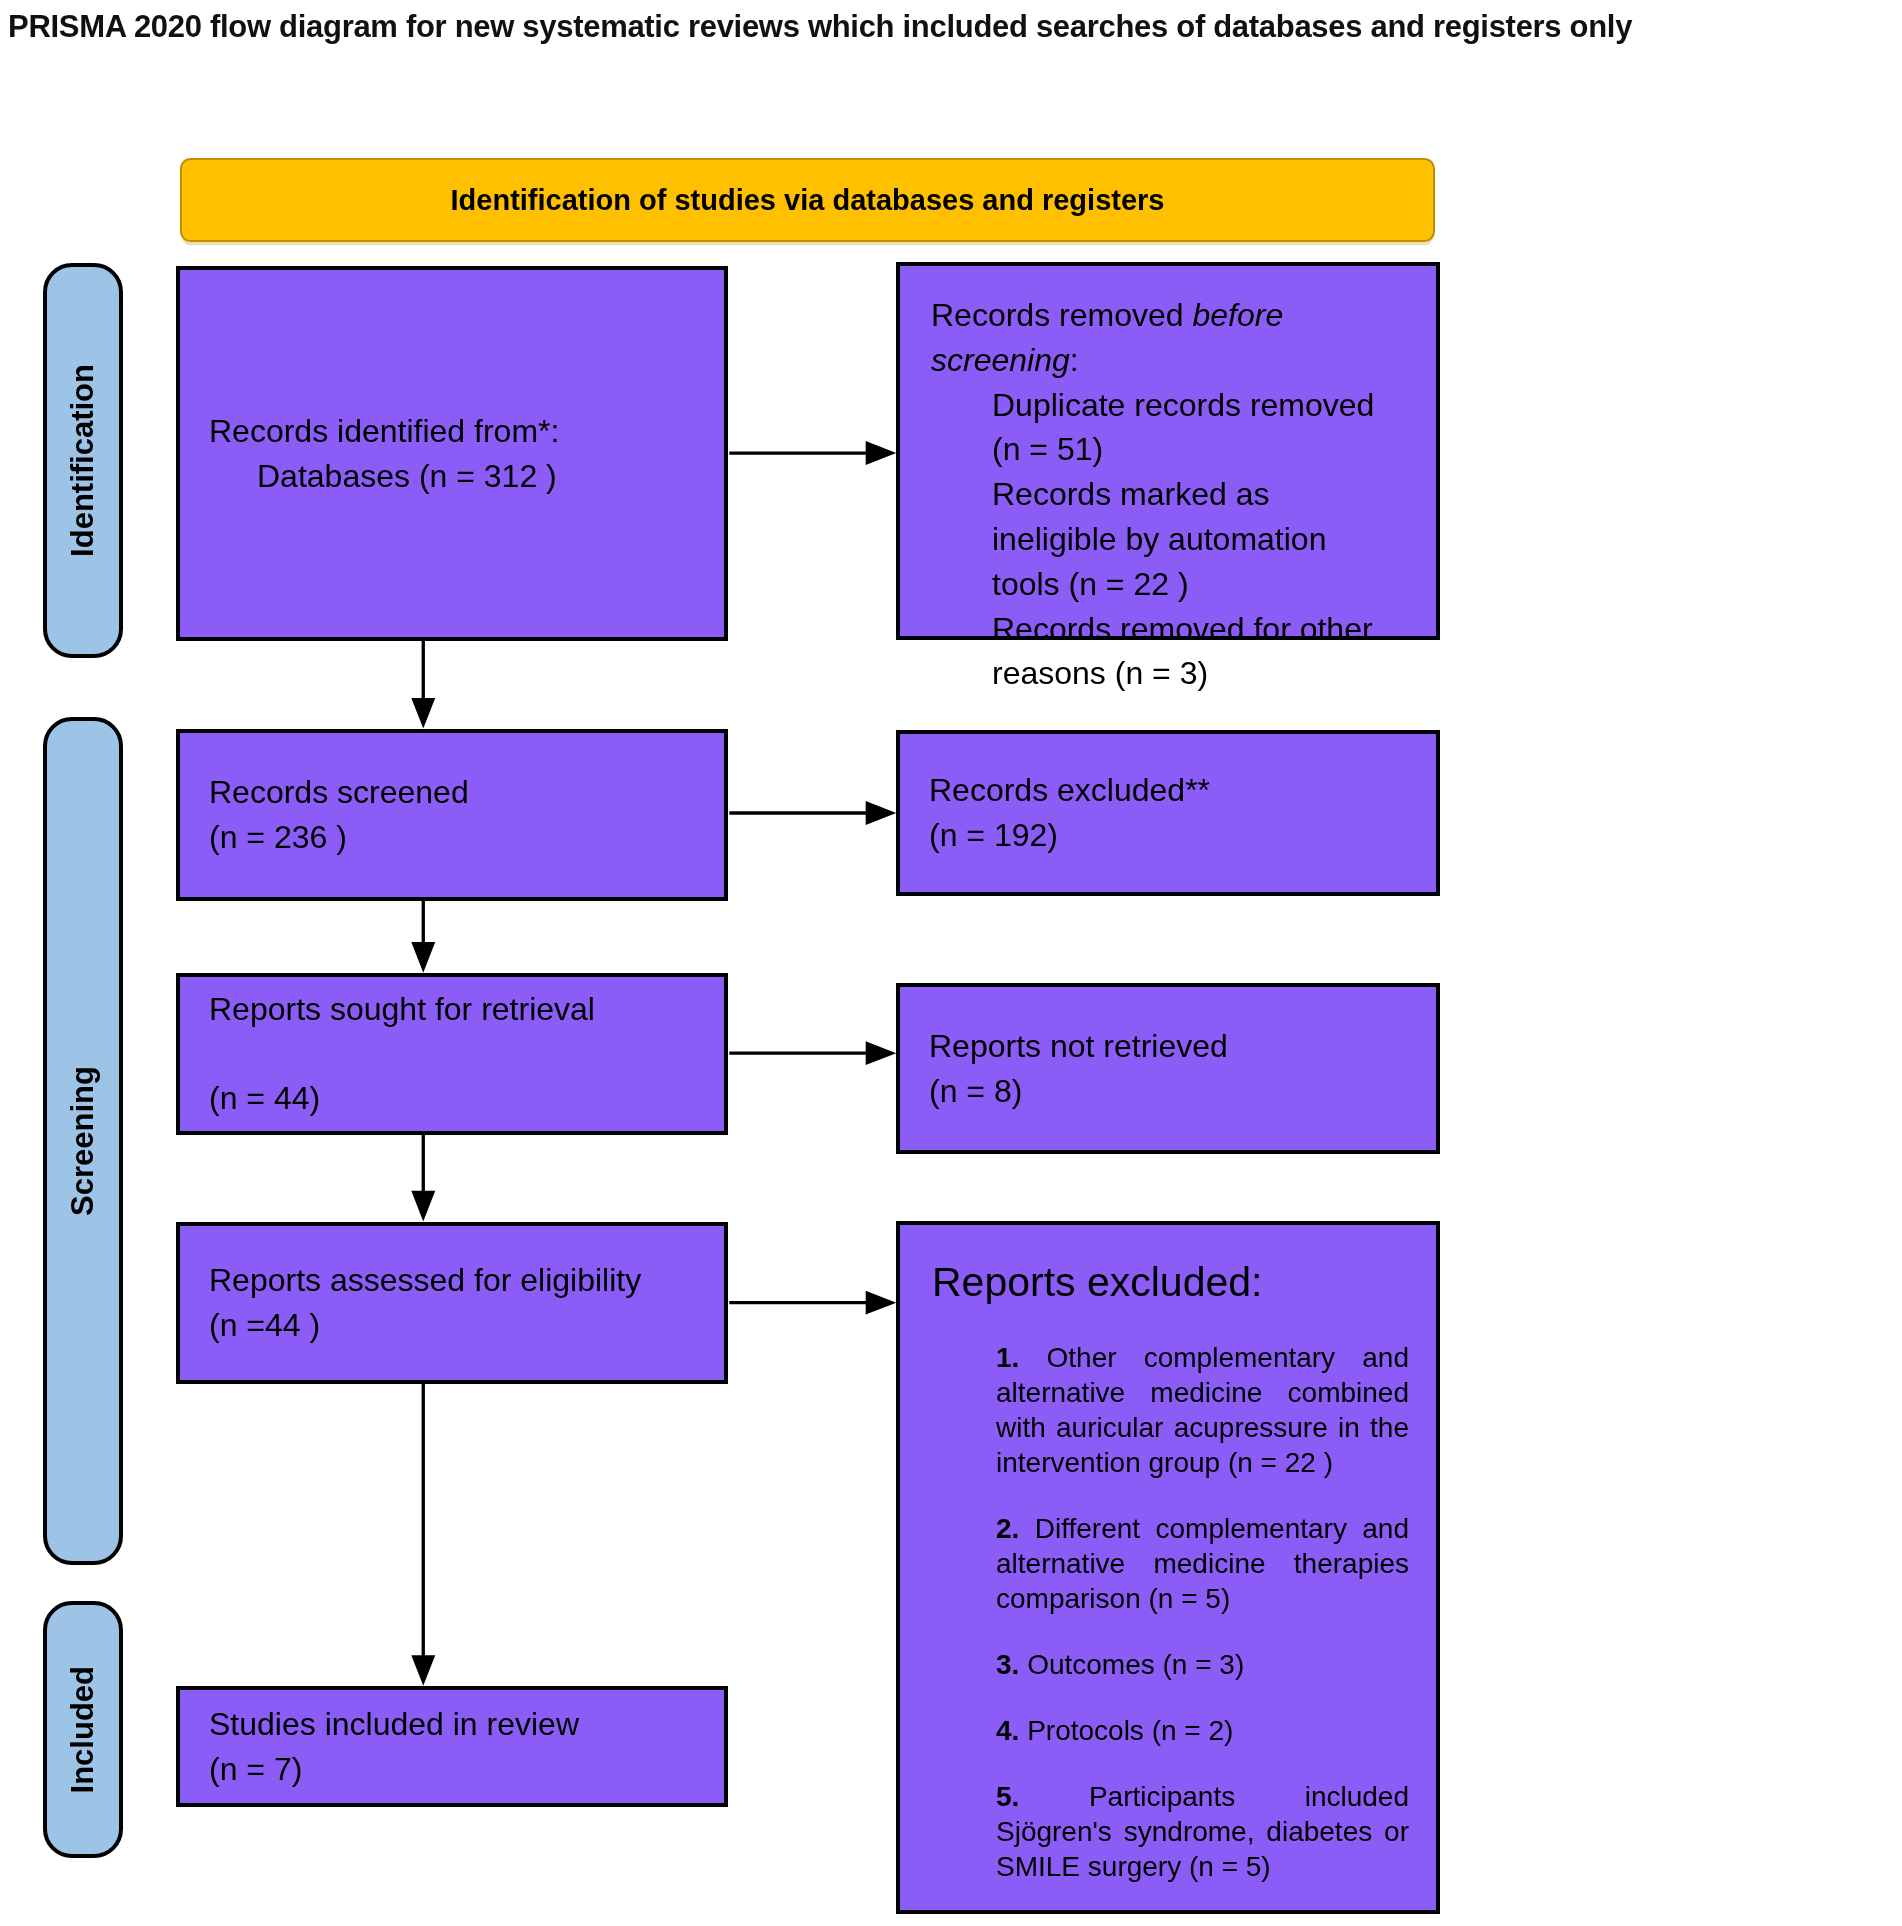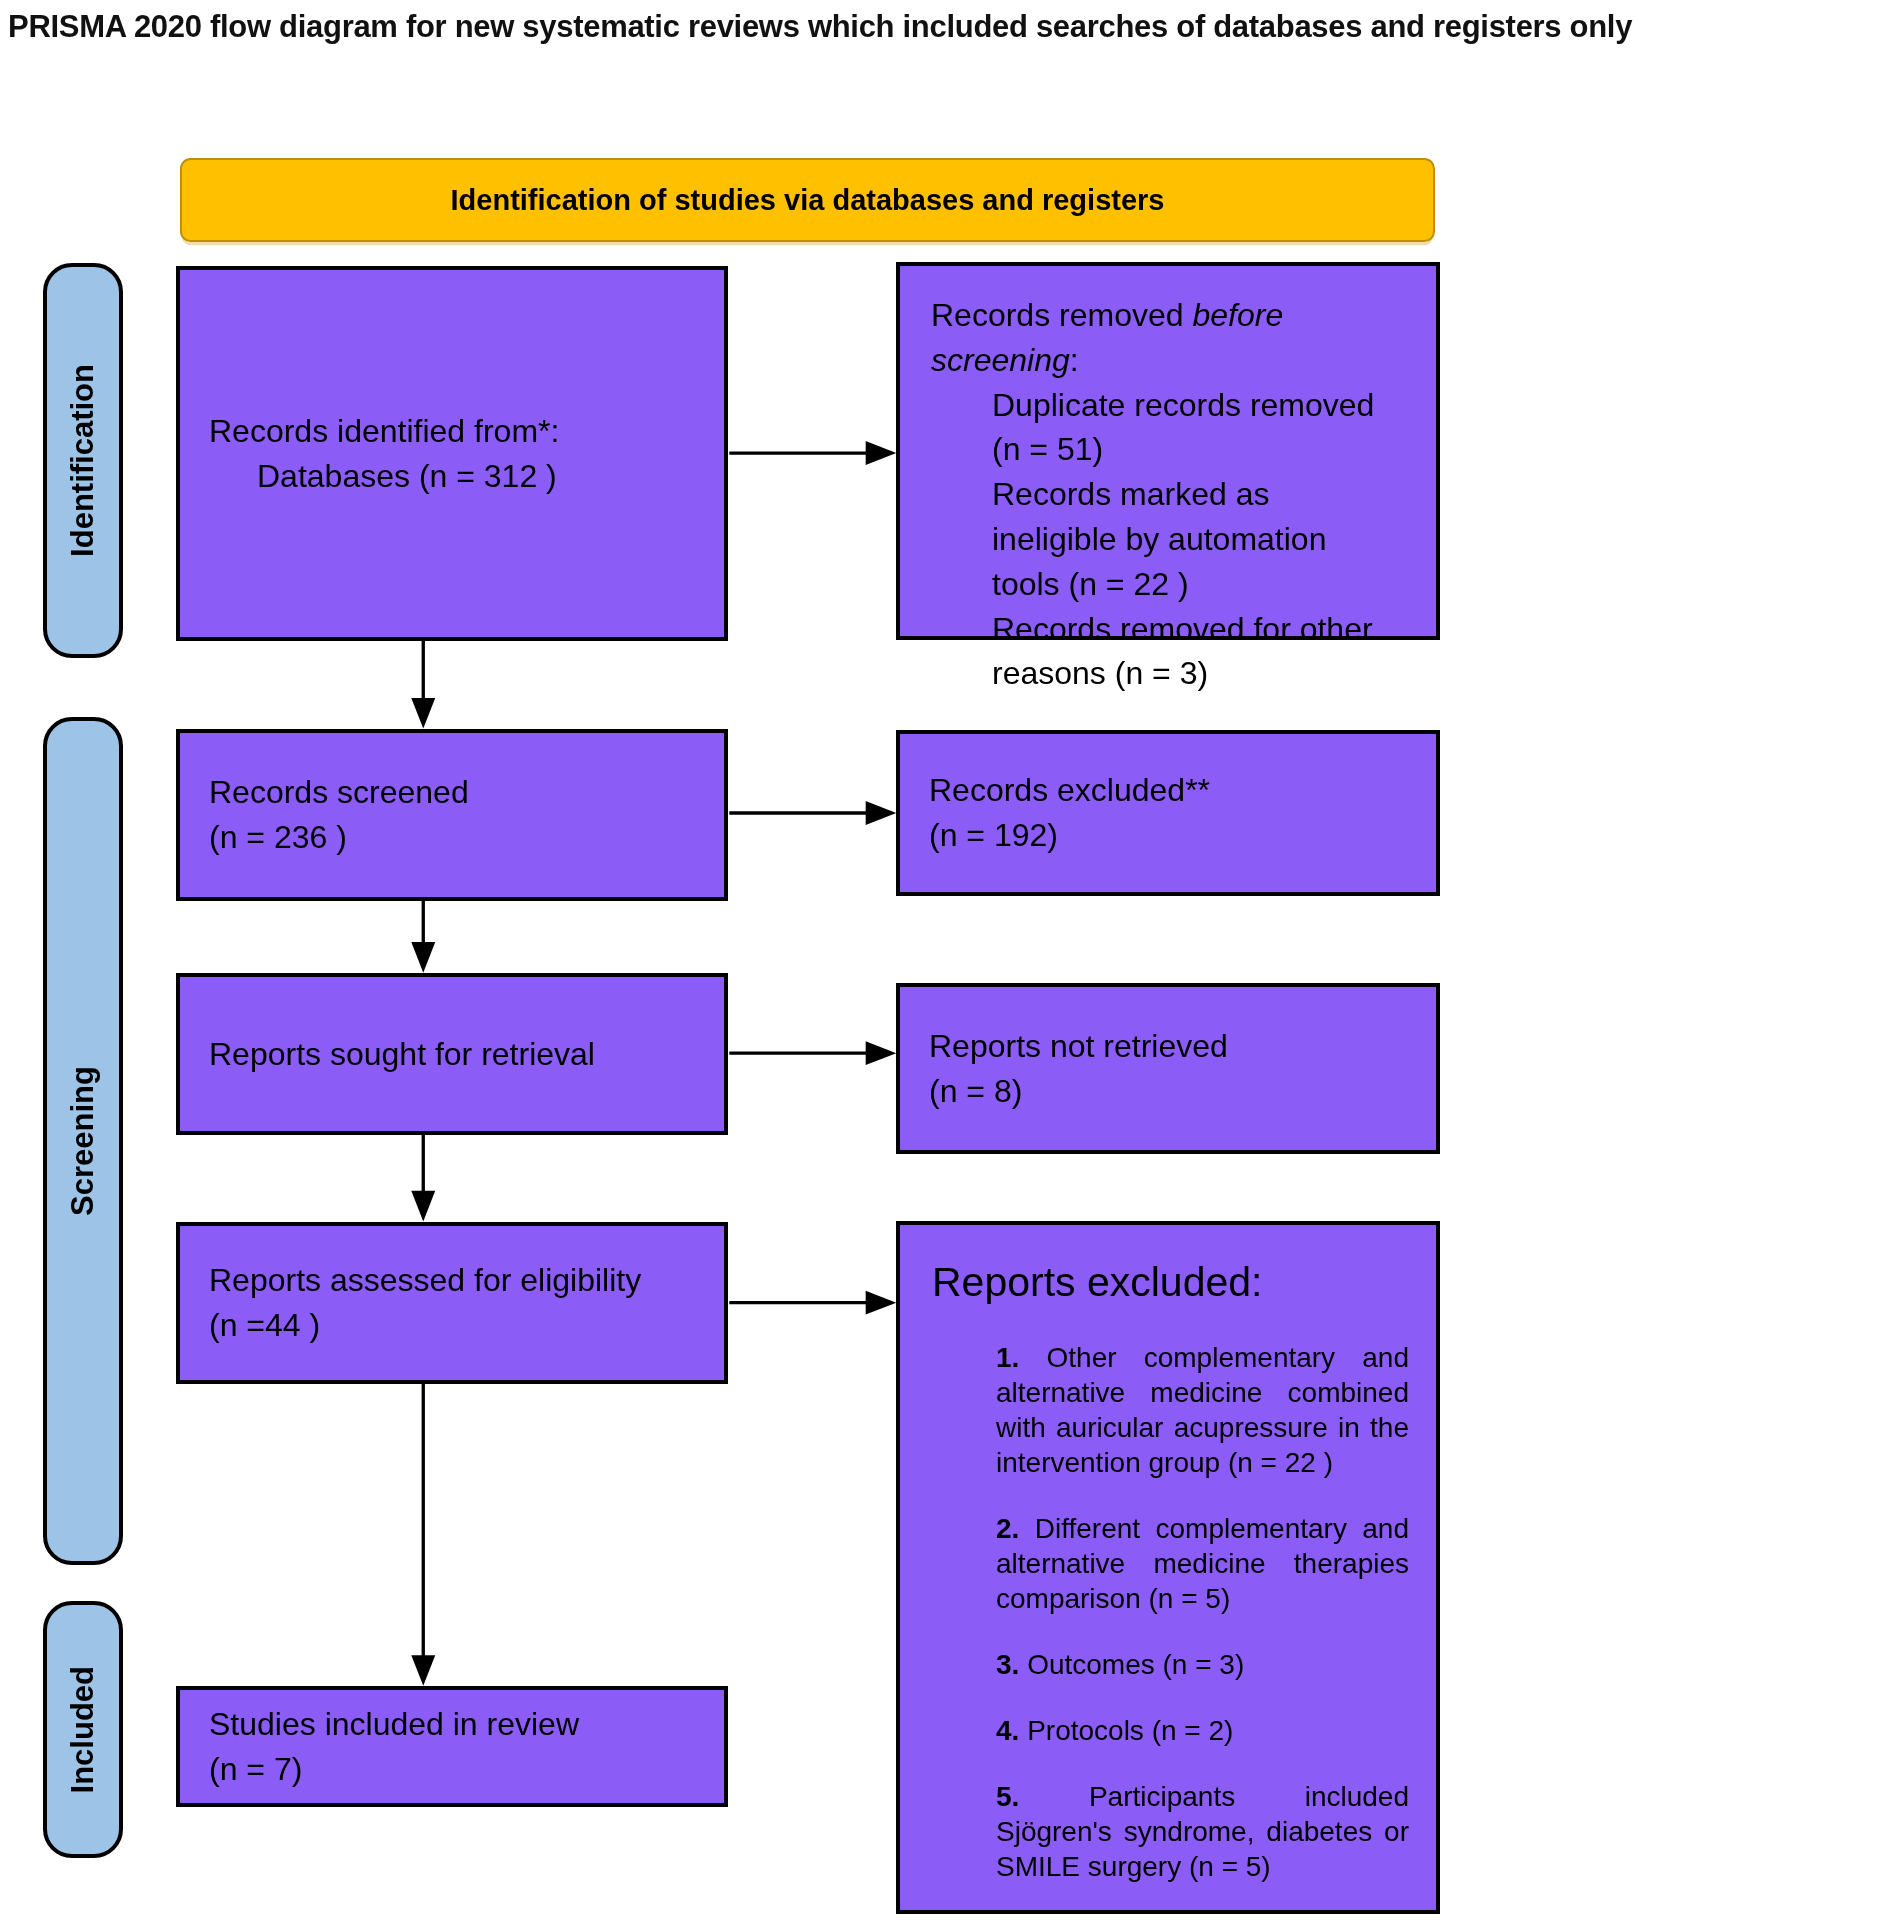--- a/index.html
+++ b/index.html
@@ -97,20 +97,21 @@
     <div class="l2">Databases (n = 312 )</div>
   </div>
 
   <div class="abs flowbox leftcol" id="box-screened">
     <div>Records screened</div>
     <div>(n = 236 )</div>
   </div>
 
   <div class="abs flowbox leftcol" id="box-sought">
     <div>Reports sought for retrieval</div>
+    <div>(n = 44)</div>
   </div>
 
   <div class="abs flowbox leftcol" id="box-assessed">
     <div>Reports assessed for eligibility</div>
     <div>(n =44 )</div>
   </div>
 
   <div class="abs flowbox leftcol" id="box-included-review">
     <div>Studies included in review</div>
     <div>(n = 7)</div>

